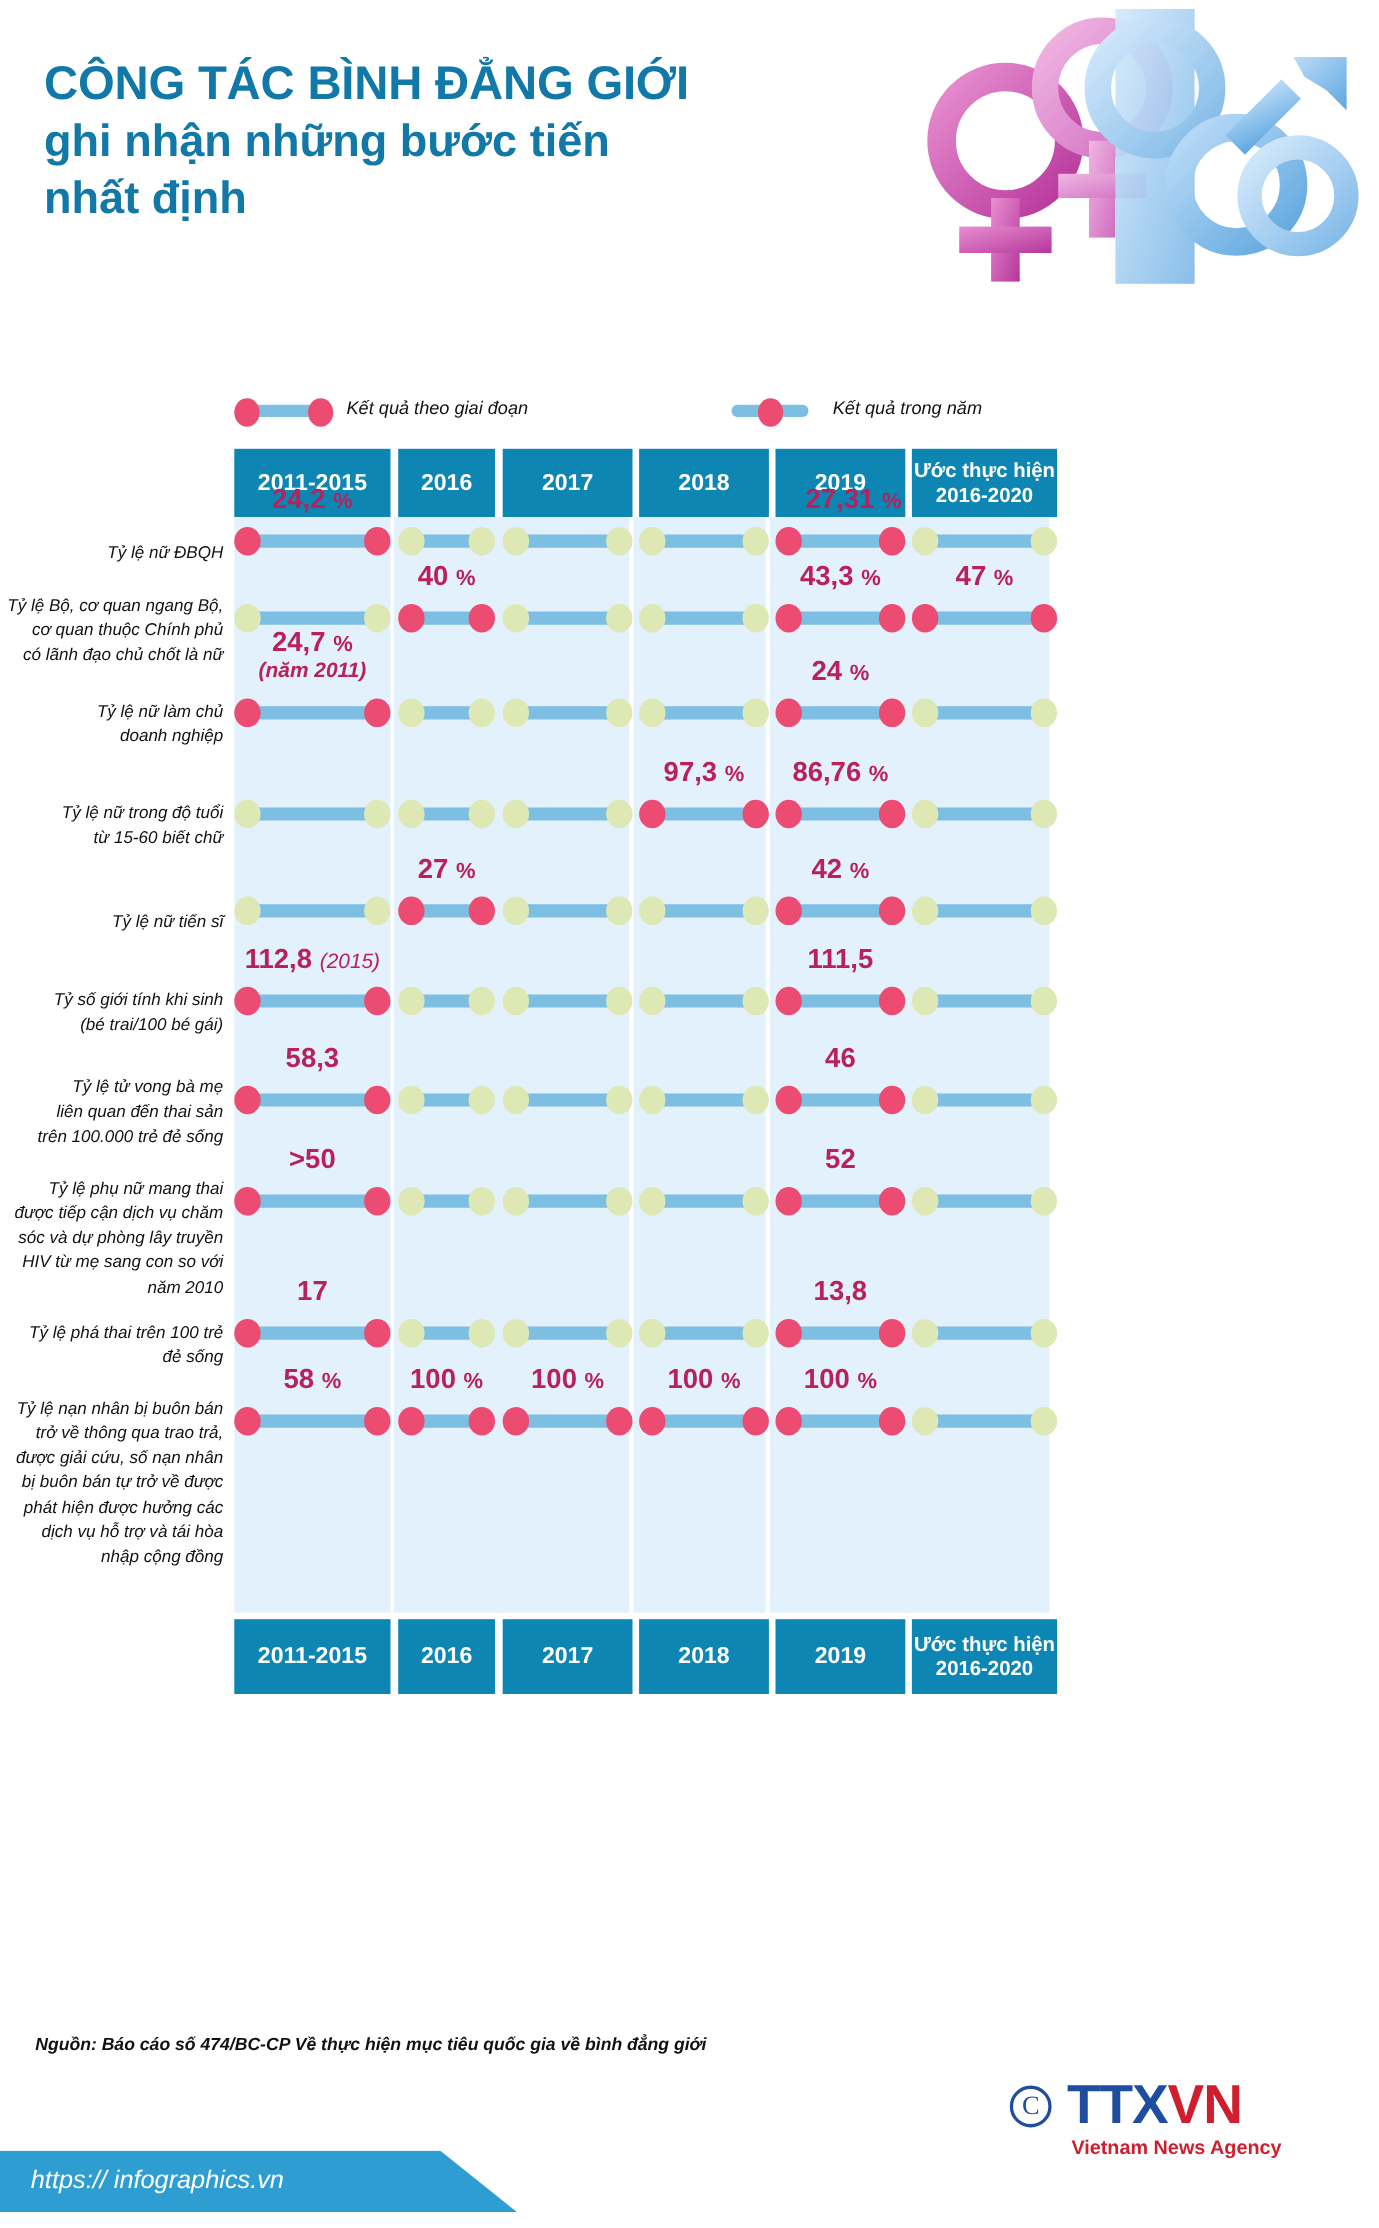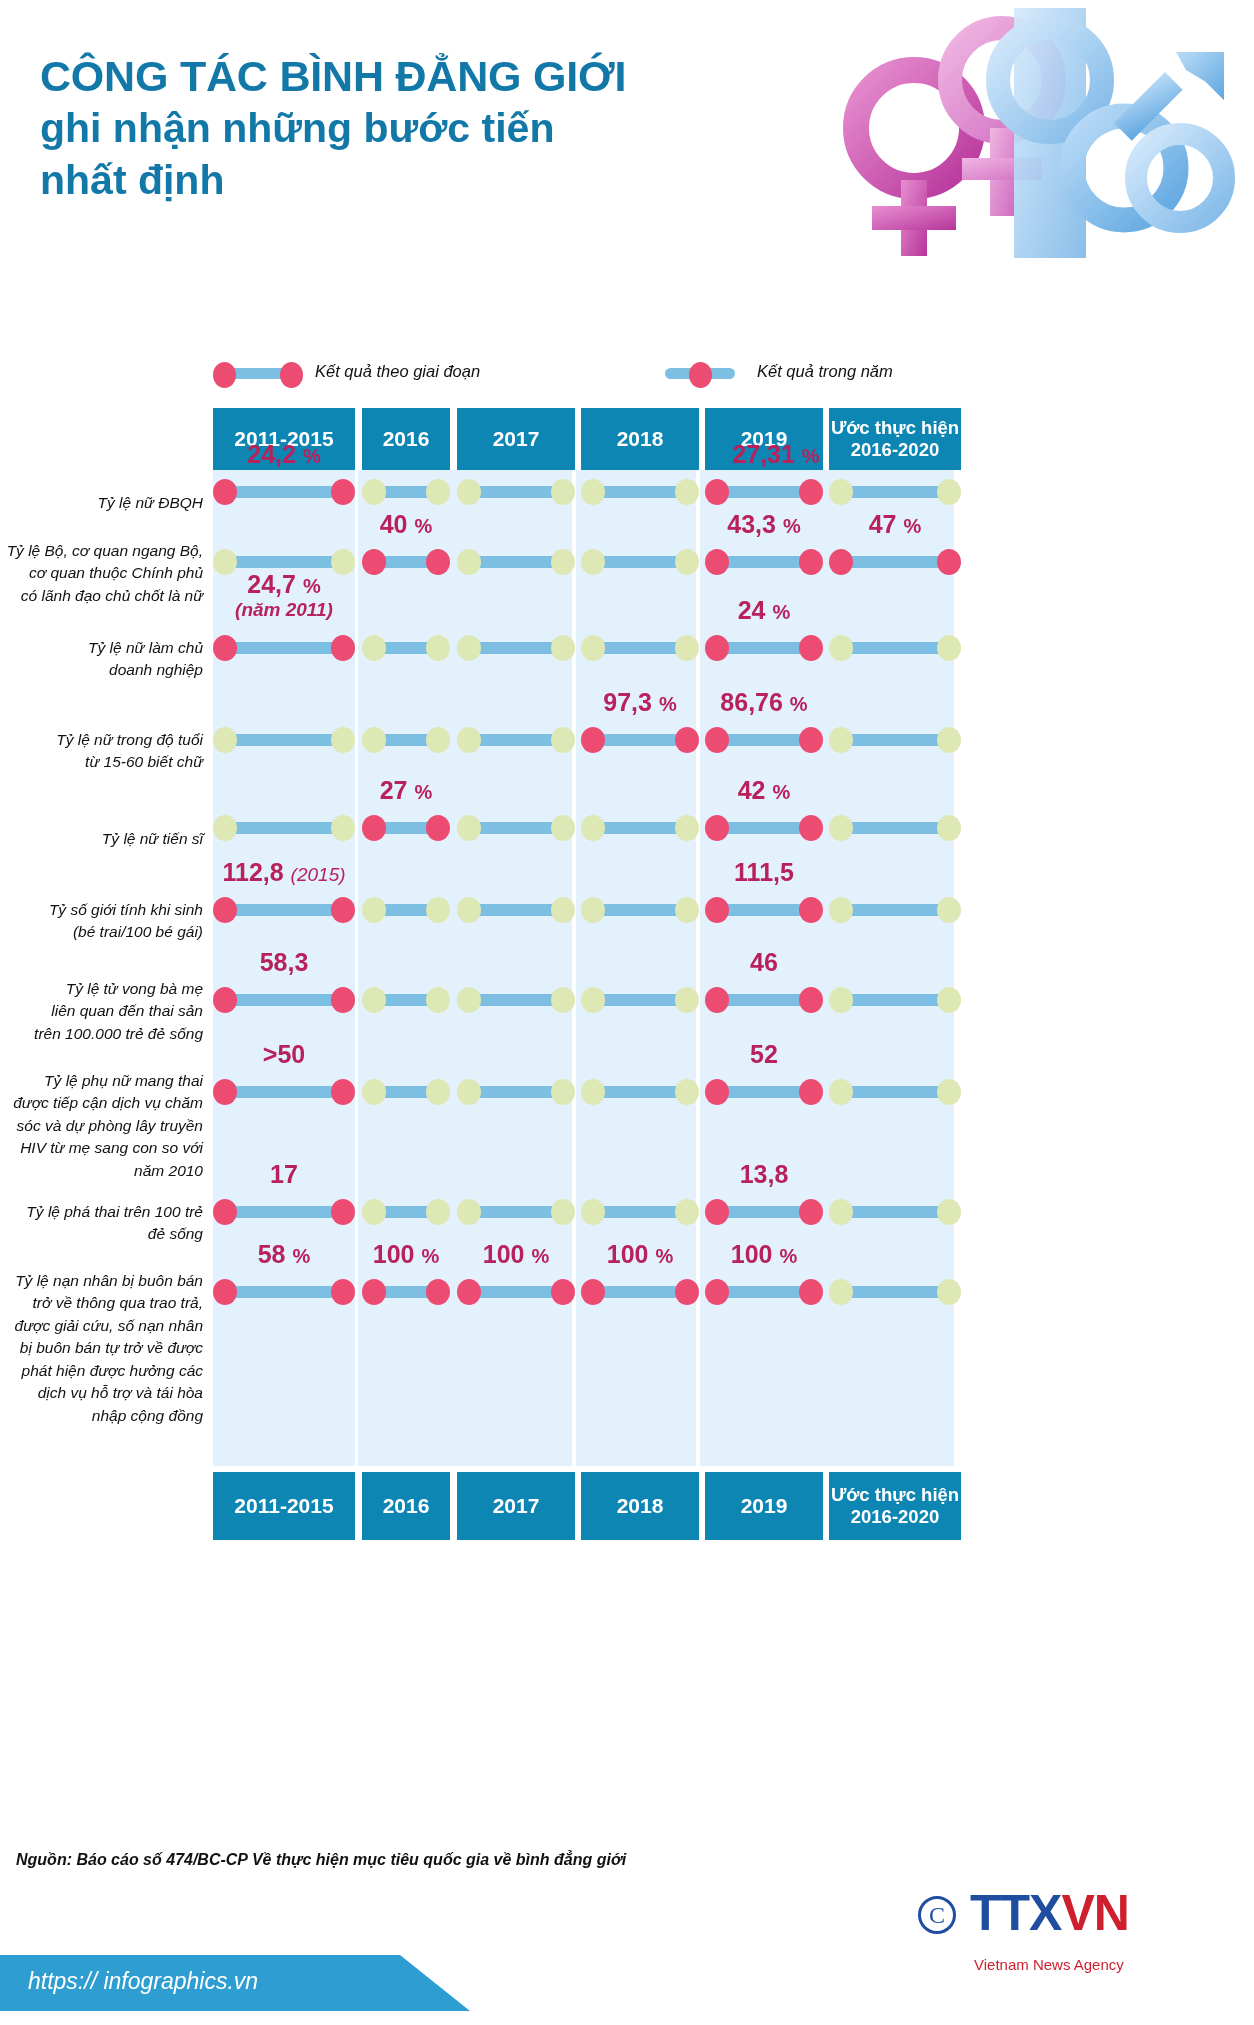--- a/index.html
+++ b/index.html
@@ -111,21 +111,21 @@
     background:#0e86b4;
     display:flex; align-items:center; justify-content:center;
     color:#ffffff;
     font-family:"Liberation Sans", sans-serif;
     font-weight:bold; font-size:21px; line-height:1.18; text-align:center;
   }
   .ftr-cell.two{ font-size:18.5px; }
 
   
   .source{
-    position:absolute; left:16px; top:1846px; width:820px;
+    position:absolute; left:32px; top:1846px; width:820px;
     font-family:"Liberation Sans", sans-serif;
     font-style:italic; font-weight:bold; font-size:16px;
     color:#111; line-height:1.75;
   }
   .urlbar{
     position:absolute; left:0; top:1955px; width:470px; height:56px;
     background:#2e9dd1;
     clip-path: polygon(0 0, 400px 0, 470px 56px, 0 56px);
   }
   .urltxt{
@@ -140,23 +140,23 @@
     color:#1f4ea1; font-family:"Liberation Serif", serif; font-size:24px;
     display:flex; align-items:center; justify-content:center;
   }
   .logo .tt{
     position:absolute; left:52px; top:4px;
     font-family:"Liberation Sans", sans-serif; font-weight:bold;
     font-size:50px; color:#1f4ea1; letter-spacing:-1px;
   }
   .logo .tt .red{ color:#cf1f2e; }
   .logo .vna{
-    position:absolute; left:56px; top:76px;
-    font-family:"Liberation Sans", sans-serif; font-weight:normal;
-    font-size:15px; color:#cf1f2e;
+    position:absolute; left:56px; top:62px;
+    font-family:"Liberation Sans", sans-serif; font-weight:bold;
+    font-size:18px; color:#cf1f2e;
   }
 </style>
 </head>
 <body>
 
 <div class="page">
 
   <div class="header">
     <div class="title-wrap">
       <div class="title-l1">CÔNG TÁC BÌNH ĐẲNG GIỚI</div>

